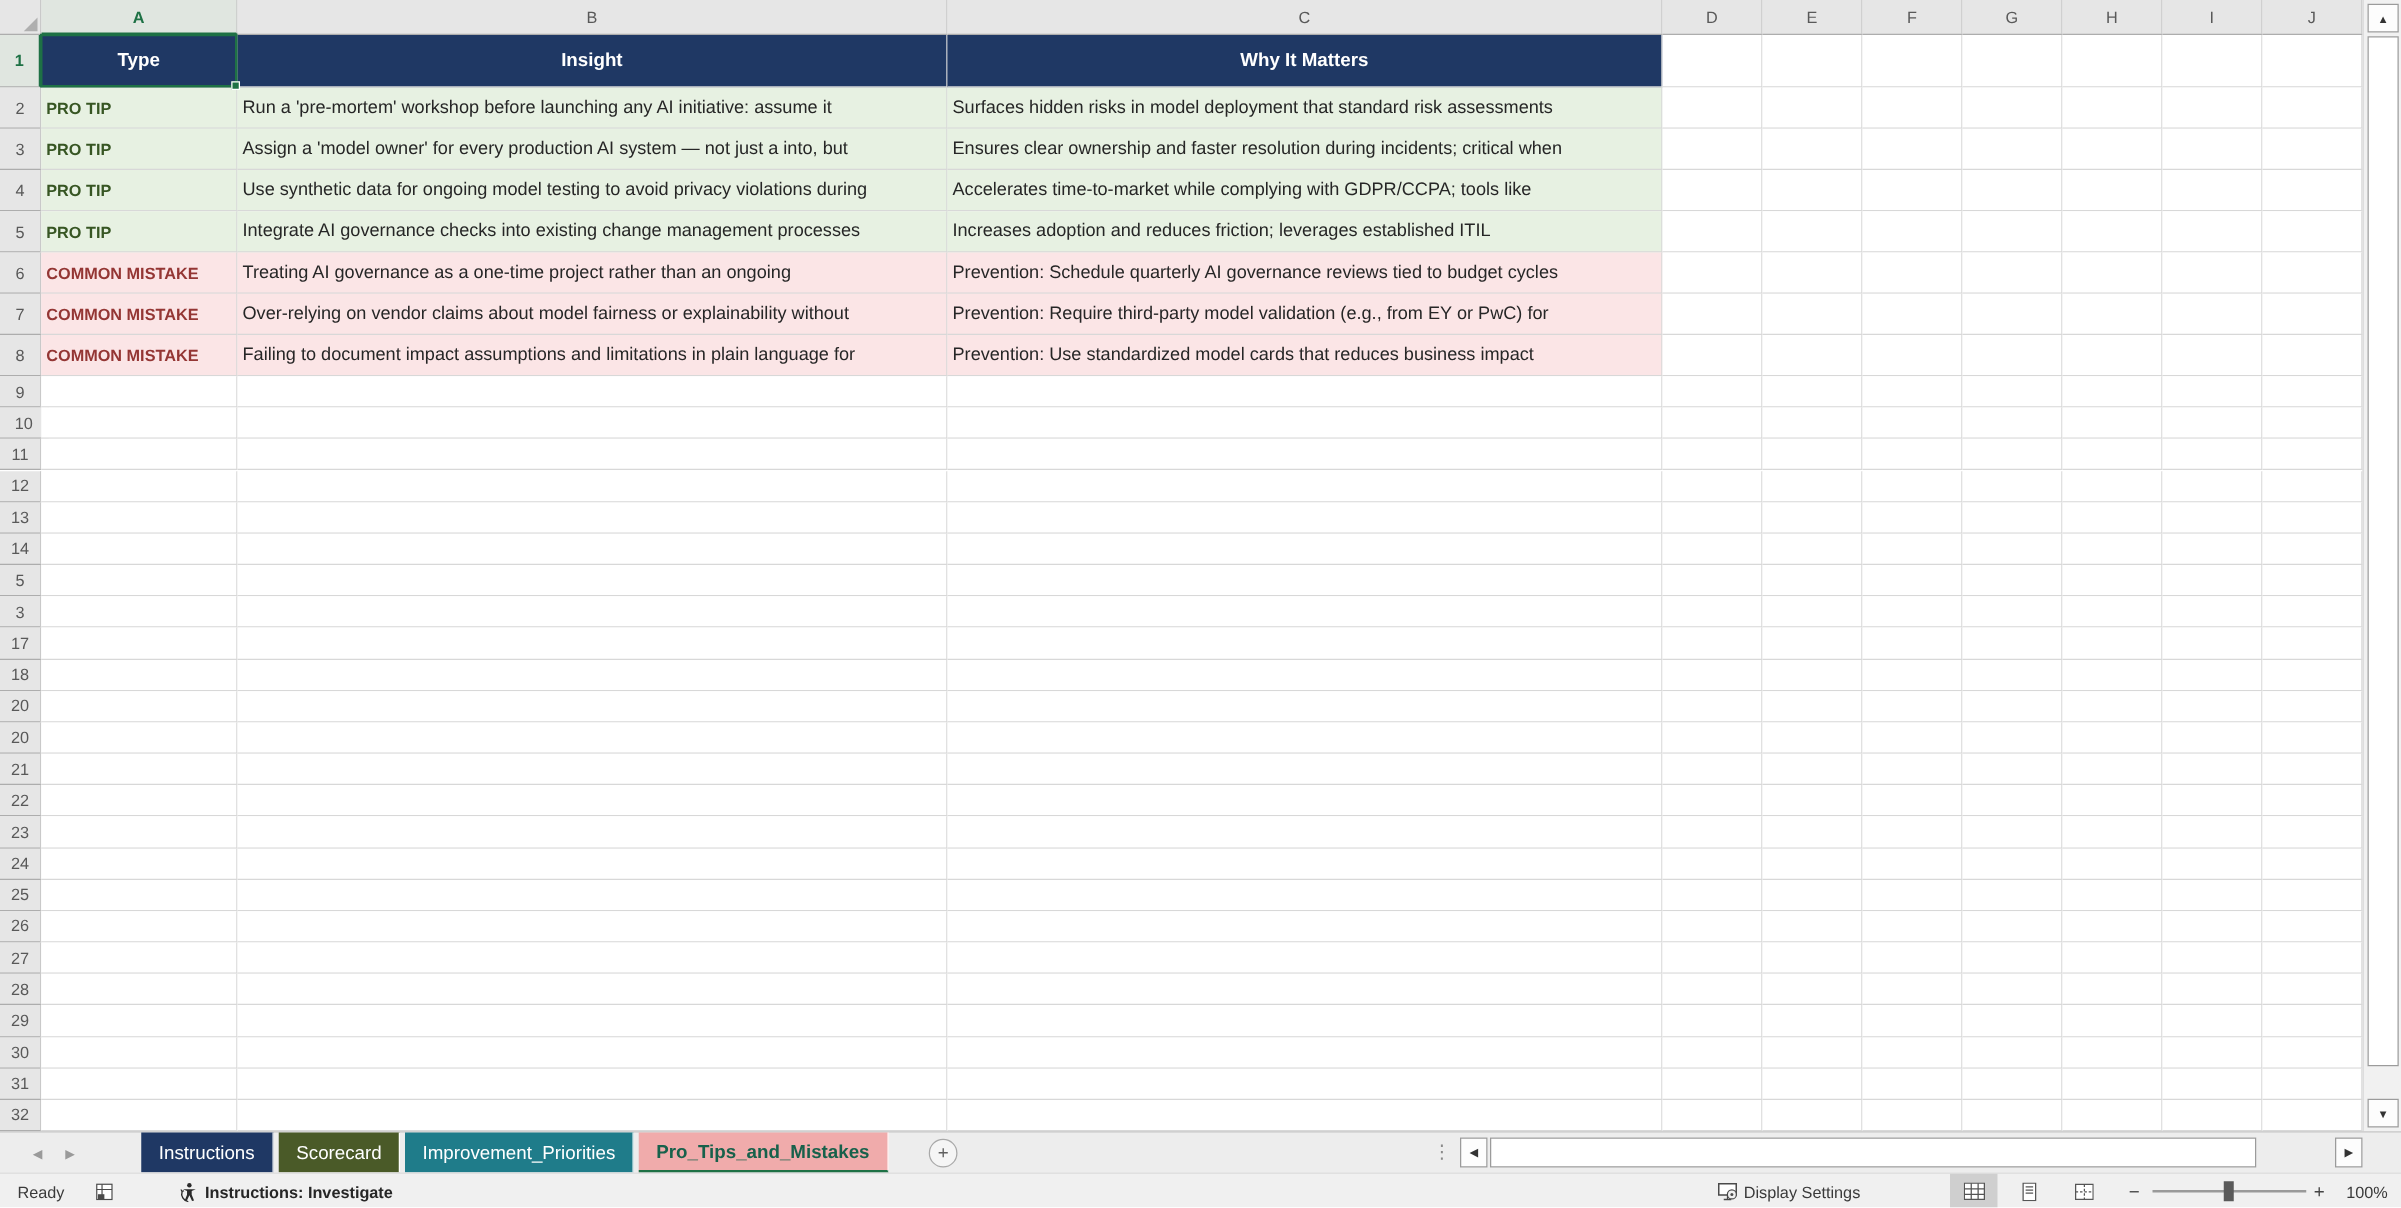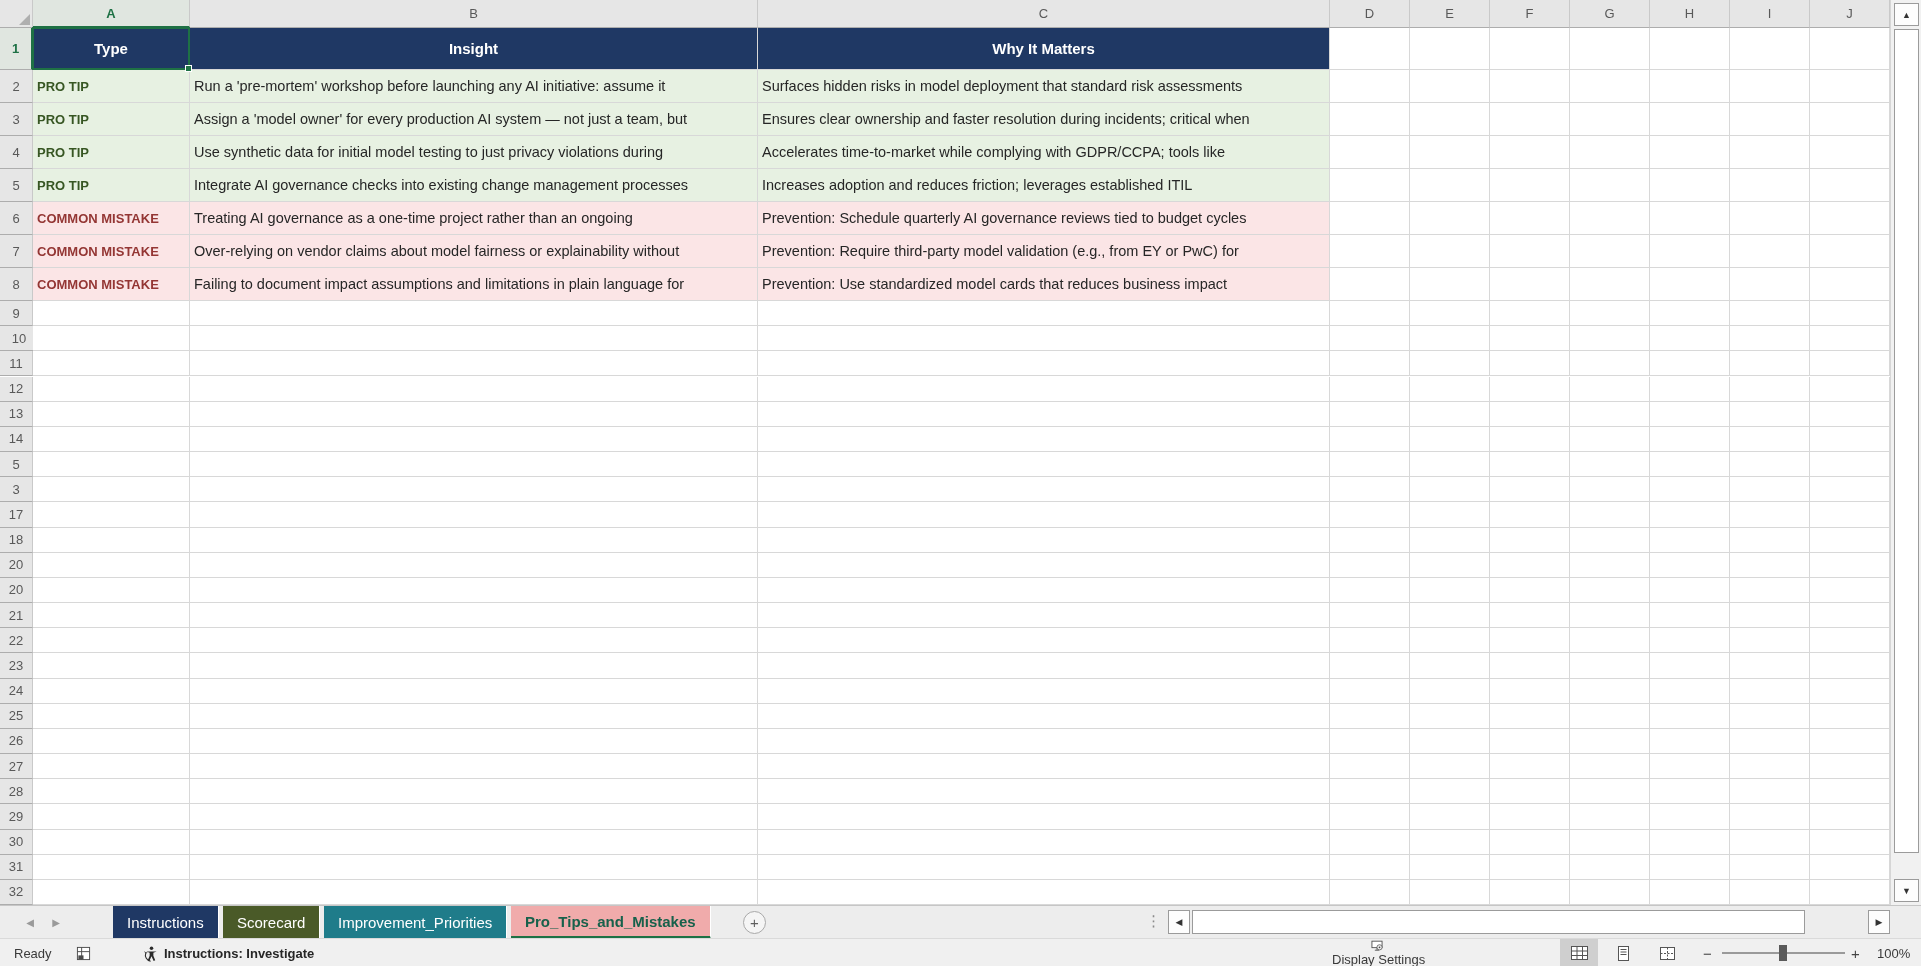--- a/index.html
+++ b/index.html
@@ -132,31 +132,31 @@
       <div class="c tip" style="left: 190px; top: 70px; width: 568px; height: 33px;">Run a 'pre-mortem' workshop before launching any AI initiative: assume it</div>
       <div class="c tip" style="left: 758px; top: 70px; width: 572px; height: 33px;">Surfaces hidden risks in model deployment that standard risk assessments</div>
       <div class="c" style="left: 1330px; top: 70px; width: 80px; height: 33px;"></div>
       <div class="c" style="left: 1410px; top: 70px; width: 80px; height: 33px;"></div>
       <div class="c" style="left: 1490px; top: 70px; width: 80px; height: 33px;"></div>
       <div class="c" style="left: 1570px; top: 70px; width: 80px; height: 33px;"></div>
       <div class="c" style="left: 1650px; top: 70px; width: 80px; height: 33px;"></div>
       <div class="c" style="left: 1730px; top: 70px; width: 80px; height: 33px;"></div>
       <div class="c" style="left: 1810px; top: 70px; width: 80px; height: 33px;"></div>
       <div class="c tip typecell" style="left: 33px; top: 103px; width: 157px; height: 33px;">PRO TIP</div>
-      <div class="c tip" style="left: 190px; top: 103px; width: 568px; height: 33px;">Assign a 'model owner' for every production AI system — not just a team, but</div>
+      <div class="c tip" style="left: 190px; top: 103px; width: 568px; height: 33px;">Assign a 'model owner' for every production AI system — not just a into, but</div>
       <div class="c tip" style="left: 758px; top: 103px; width: 572px; height: 33px;">Ensures clear ownership and faster resolution during incidents; critical when</div>
       <div class="c" style="left: 1330px; top: 103px; width: 80px; height: 33px;"></div>
       <div class="c" style="left: 1410px; top: 103px; width: 80px; height: 33px;"></div>
       <div class="c" style="left: 1490px; top: 103px; width: 80px; height: 33px;"></div>
       <div class="c" style="left: 1570px; top: 103px; width: 80px; height: 33px;"></div>
       <div class="c" style="left: 1650px; top: 103px; width: 80px; height: 33px;"></div>
       <div class="c" style="left: 1730px; top: 103px; width: 80px; height: 33px;"></div>
       <div class="c" style="left: 1810px; top: 103px; width: 80px; height: 33px;"></div>
       <div class="c tip typecell" style="left: 33px; top: 136px; width: 157px; height: 33px;">PRO TIP</div>
-      <div class="c tip" style="left: 190px; top: 136px; width: 568px; height: 33px;">Use synthetic data for initial model testing to just privacy violations during</div>
+      <div class="c tip" style="left: 190px; top: 136px; width: 568px; height: 33px;">Use synthetic data for ongoing model testing to avoid privacy violations during</div>
       <div class="c tip" style="left: 758px; top: 136px; width: 572px; height: 33px;">Accelerates time-to-market while complying with GDPR/CCPA; tools like</div>
       <div class="c" style="left: 1330px; top: 136px; width: 80px; height: 33px;"></div>
       <div class="c" style="left: 1410px; top: 136px; width: 80px; height: 33px;"></div>
       <div class="c" style="left: 1490px; top: 136px; width: 80px; height: 33px;"></div>
       <div class="c" style="left: 1570px; top: 136px; width: 80px; height: 33px;"></div>
       <div class="c" style="left: 1650px; top: 136px; width: 80px; height: 33px;"></div>
       <div class="c" style="left: 1730px; top: 136px; width: 80px; height: 33px;"></div>
       <div class="c" style="left: 1810px; top: 136px; width: 80px; height: 33px;"></div>
       <div class="c tip typecell" style="left: 33px; top: 169px; width: 157px; height: 33px;">PRO TIP</div>
       <div class="c tip" style="left: 190px; top: 169px; width: 568px; height: 33px;">Integrate AI governance checks into existing change management processes</div>
@@ -495,21 +495,21 @@
     <div class="sb" style="left:143px;">
       <svg width="17" height="17" viewBox="0 0 20 20" style="margin-right:4px;">
         <circle cx="10" cy="3.8" r="2.1" fill="#2b2b2b"></circle>
         <path d="M4 7.6 L16 7.6 L12.2 9.2 L12.2 12.6 L14.4 18 L12.5 18.7 L10 13.2 L7.5 18.7 L5.6 18 L7.8 12.6 L7.8 9.2 Z" fill="#2b2b2b"></path>
         <path d="M3.2 9.5 A7.4 7.4 0 0 0 9 19.2" stroke="#2b2b2b" stroke-width="1.3" fill="none"></path>
         <path d="M3.2 9.5 L2 7.8 M3.2 9.5 L5 8.9" stroke="#2b2b2b" stroke-width="1.1" fill="none"></path>
       </svg>
       <span style="font-weight:bold; color:#262626;">Instructions: Investigate</span>
     </div>
 
-    <div class="sb" style="left:1332px;flex-direction:column;">
+    <div class="sb" style="left:1373px;">
       <svg width="18" height="18" viewBox="0 0 18 18" style="margin-right:4px;">
         <rect x="2" y="3" width="14" height="9" fill="#fff" stroke="#4a4a4a" stroke-width="1.2"></rect>
         <line x1="6" y1="15.5" x2="12" y2="15.5" stroke="#4a4a4a" stroke-width="1.2"></line>
         <line x1="9" y1="12" x2="9" y2="15.5" stroke="#4a4a4a"></line>
         <circle cx="12.5" cy="11.5" r="3.6" fill="#f0f0f0" stroke="#4a4a4a"></circle>
         <circle cx="12.5" cy="11.5" r="1.2" fill="#4a4a4a"></circle>
       </svg>
       <span>Display Settings</span>
     </div>
 

